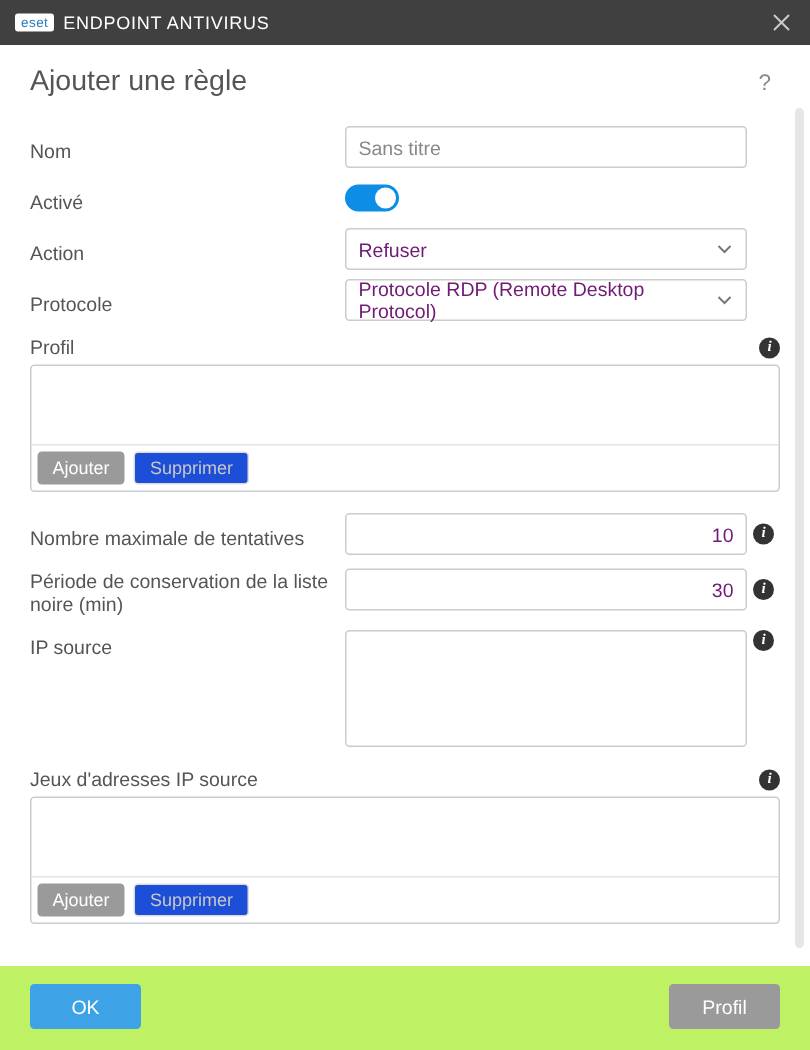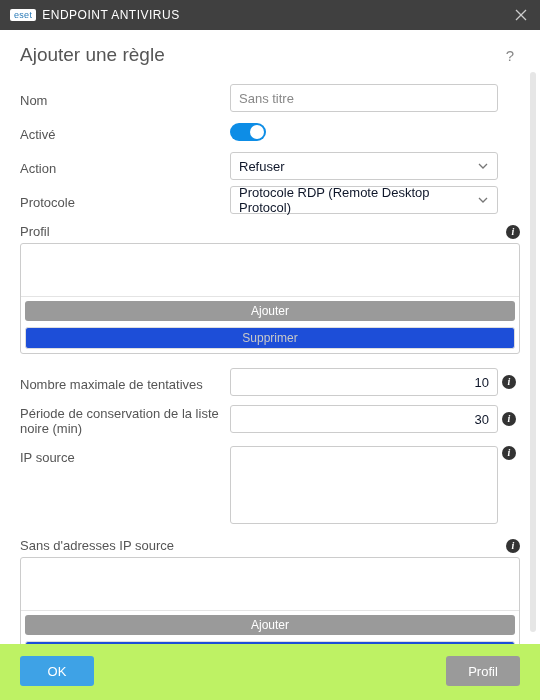--- a/index.html
+++ b/index.html
@@ -94,21 +94,21 @@
     line-height: 1;
   }
   .info-icon::before { content: "i"; }
   .text-input, .select-input, .number-input {
     width: 100%;
     height: 28px;
     border: 1px solid #ccc;
     border-radius: 3px;
     padding: 0 8px;
     font-size: 13px;
-    color: #0f172a;
+    color: #701a75;
     background: #fff;
   }
   .text-input::placeholder { color: #888; }
   .number-input { text-align: right; }
   .select-input {
     display: flex; align-items: center; justify-content: space-between;
     cursor: pointer;
   }
   .chevron {
     color: #777;
@@ -142,21 +142,20 @@
     border-radius: 3px;
     background: #fff;
     width: 100%;
   }
   .listbox-body { min-height: 52px; }
   .listbox-footer {
     border-top: 1px solid #e4e4e4;
     padding: 4px;
     display: flex;
     gap: 6px;
-    flex-direction: column;
   }
   .pill-btn {
     border: none;
     border-radius: 3px;
     padding: 3px 10px;
     font-size: 12px;
     cursor: pointer;
     color: #fff;
     background: #9a9a9a;
   }
@@ -302,21 +301,21 @@
       <div class="label-col">IP source</div>
       <div class="field-col">
         <div class="textarea-box"></div>
       </div>
       <div class="info-col">
           <span class="info-icon"></span>
         </div>
     </div>
 
     <div class="section-label" style="margin-top:14px;">
-      <span>Sans d'adresses IP source</span>
+      <span>Jeux d'adresses IP source</span>
       <span class="info-icon"></span>
     </div>
     <div class="listbox">
       <div class="listbox-body"></div>
       <div class="listbox-footer">
         <button class="pill-btn">Ajouter</button>
         <button class="pill-btn disabled">Supprimer</button>
       </div>
     </div>
 

